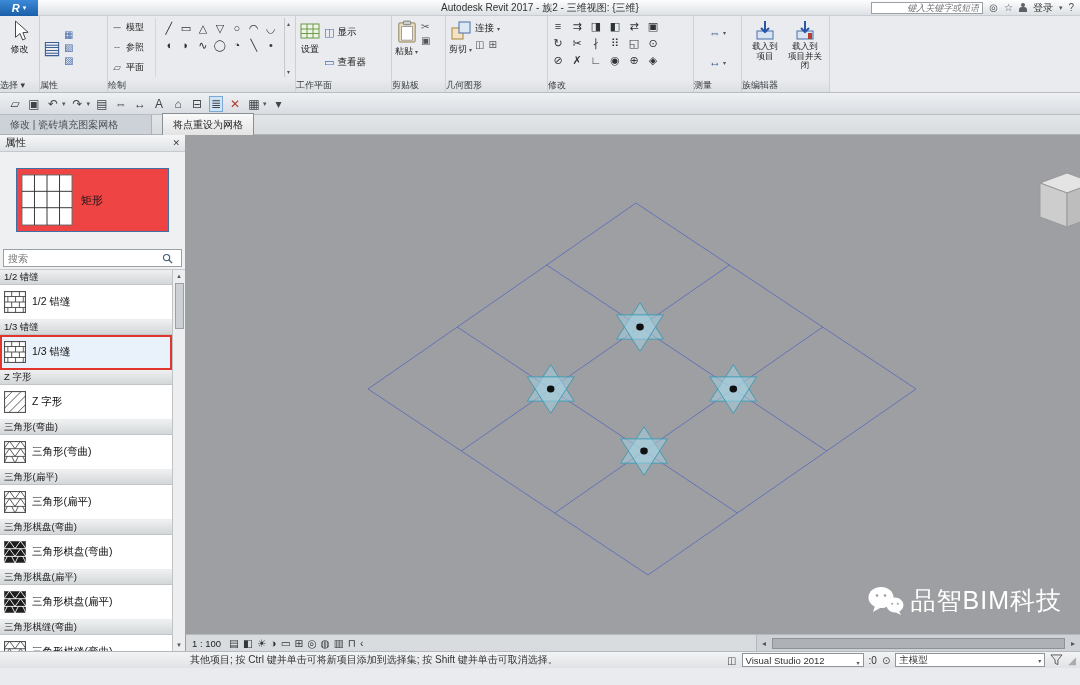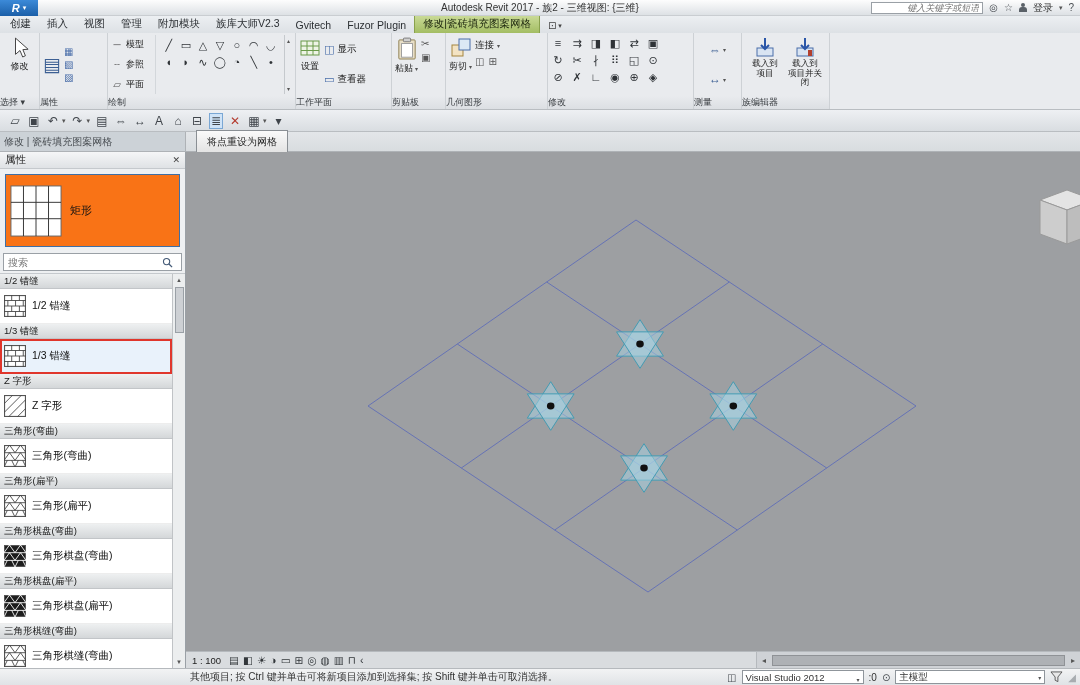--- a/index.html
+++ b/index.html
@@ -58,29 +58,29 @@
   .family-btn { width:40px; display:flex; flex-direction:column; align-items:center; font-size:8.5px; line-height:9.5px; text-align:center; color:#222; padding-top:2px; }
 
   
   .qat { height:22px; background:linear-gradient(#eef0f3,#d9dde1); border-bottom:1px solid #b9bdc1; display:flex; align-items:center; gap:5px; padding:0 8px; }
   .qat-btn { font-size:12px; color:#3f444a; min-width:14px; text-align:center; }
   .qat-dd { font-size:7px; color:#555; margin-left:-3px; }
   .qat-active { background:#cfe3f7; border:1px solid #7aa7d4; }
 
   
   .optionsbar { height:20px; background:linear-gradient(#e3e6e9,#d8dcdf); border-bottom:1px solid #aeb2b6; display:flex; align-items:center; }
-  .mode-label { width:186px; height:100%; background:#ccd2d7; border-right:1px solid #aeb2b6; display:flex; align-items:center; padding-left:4px; font-size:10px; color:#4a4f54; white-space:nowrap; overflow:hidden; }
+  .mode-label { width:152px; height:100%; background:#ccd2d7; border-right:1px solid #aeb2b6; display:flex; align-items:center; padding-left:10px; font-size:10px; color:#4a4f54; white-space:nowrap; overflow:hidden; }
   .reset-btn { margin-left:10px; height:24px; padding:0 10px; font-size:10px; background:linear-gradient(#fafafa,#e2e2e2); border:1px solid #8a8f94; display:flex; align-items:center; color:#222; }
 
   
   .main { display:flex; height:516px; }
   .props { width:186px; background:#eef0f2; border-right:1px solid #9aa0a6; display:flex; flex-direction:column; }
   .props-header { height:17px; background:linear-gradient(#f5f6f7,#dfe2e5); border-bottom:1px solid #c5c9cd; display:flex; align-items:center; justify-content:space-between; padding:0 5px; font-size:10.5px; }
   .props-close { font-size:9px; color:#444; }
-  .type-selector { margin:5px; height:73px; background:#f97316; border:1px solid #3f6fa5; display:flex; align-items:center; gap:8px; padding:2px 4px; }
+  .type-selector { margin:16px; height:64px; background:#ef4444; border:1px solid #3f6fa5; display:flex; align-items:center; gap:8px; padding:2px 4px; }
   .type-thumb { width:52px; height:52px; flex:none; }
   .type-name { font-size:11px; color:#111; }
   .search-row { margin:1px 3px 2px; height:18px; background:#fff; border:1px solid #9aa0a6; display:flex; align-items:center; padding-right:8px; }
   .search-row input { flex:1; border:0; outline:0; font-size:10px; color:#666; padding:0 4px; font-family:inherit; }
   .list-wrap { flex:1; display:flex; border-top:1px solid #c5c9cd; overflow:hidden; background:#fff; }
   .type-list { flex:1; overflow:hidden; }
   .group-header { height:15px; background:linear-gradient(#eef0f1,#d4d7d9); border-bottom:1px solid #c2c5c8; font-size:9.5px; line-height:14px; padding-left:4px; color:#1a1a1a; }
   .type-item { height:35px; display:flex; align-items:center; gap:6px; padding-left:4px; background:#fff; border-bottom:1px solid #ededed; }
   .type-item .pat { width:22px; height:22px; flex:none; }
   .type-item-label { font-size:10.5px; color:#111; }
@@ -129,36 +129,20 @@
       </span>
       <span class="tb-icon">◎</span>
       <span class="tb-icon">☆</span>
       <span class="person-icon"></span>
       <span class="signin">登录</span>
       <span class="tb-dd">▾</span>
       <span class="tb-icon">?</span>
     </div>
   </div>
 
-  <div class="tabbar">
-
-  <div class="tab">创建</div>
-      <div class="tab">插入</div>
-      <div class="tab">视图</div>
-      <div class="tab">管理</div>
-      <div class="tab">附加模块</div>
-      <div class="tab">族库大师V2.3</div>
-      <div class="tab">Gvitech</div>
-      <div class="tab">Fuzor Plugin</div>
-      <div class="tab active">修改|瓷砖填充图案网格</div>
-      <span class="ribbon-toggle">
-        <span class="t1">⊡</span>
-        <span class="t2">▾</span>
-      </span>
-    </div>
 
   <div class="ribbon">
 
     <div class="panel p-select">
       <div class="panel-content" style="justify-content:center;">
         <div class="big-btn">
           <svg width="18" height="22" viewBox="0 0 20 24">
               <path d="M5 1 L5 19 L10 14.8 L13 22 L16 20.6 L13.2 13.8 L19 13.4 Z" fill="#fff" stroke="#333"></path>
             </svg>
           <span>修改</span>
@@ -508,20 +492,33 @@
             <circle cx="0" cy="0" r="3.8" fill="#101010"></circle>
           </g>
         </svg>
 
       <svg class="viewcube" width="58" height="66" viewBox="0 0 58 66">
         <polygon points="29,2 56,12 29,22 2,12" fill="#e4e4e4" stroke="#9a9a9a"></polygon>
         <polygon points="2,12 29,22 29,56 2,46" fill="#cdcdcd" stroke="#9a9a9a"></polygon>
         <polygon points="29,22 56,12 56,46 29,56" fill="#bdbdbd" stroke="#9a9a9a"></polygon>
       </svg>
 
+      <div class="watermark">
+        <svg width="36" height="30" viewBox="0 0 36 30">
+          <ellipse cx="13" cy="11.5" rx="12.5" ry="10.5" fill="#fff"></ellipse>
+          <path d="M7 20 L5 26 L12 22 Z" fill="#fff"></path>
+          <ellipse cx="27" cy="19" rx="8.5" ry="7.5" fill="#fff"></ellipse>
+          <path d="M31 25 L33 29 L27 26 Z" fill="#fff"></path>
+          <circle cx="9" cy="9.5" r="1.3" fill="#9d9fa2"></circle>
+            <circle cx="17" cy="9.5" r="1.3" fill="#9d9fa2"></circle>
+          <circle cx="24.2" cy="17.8" r="1" fill="#9d9fa2"></circle>
+            <circle cx="29.8" cy="17.8" r="1" fill="#9d9fa2"></circle>
+        </svg>
+        <span>品智BIM科技</span>
+      </div>
 
       <div class="viewbar">
         <span class="scale-label">1 : 100</span>
         <span style="display:flex;gap:4px;align-items:center;">
             <span class="vb-icon">▤</span>
             <span class="vb-icon">◧</span>
             <span class="vb-icon">☀</span>
             <span class="vb-icon">◑</span>
             <span class="vb-icon">▭</span>
             <span class="vb-icon">⊞</span>

